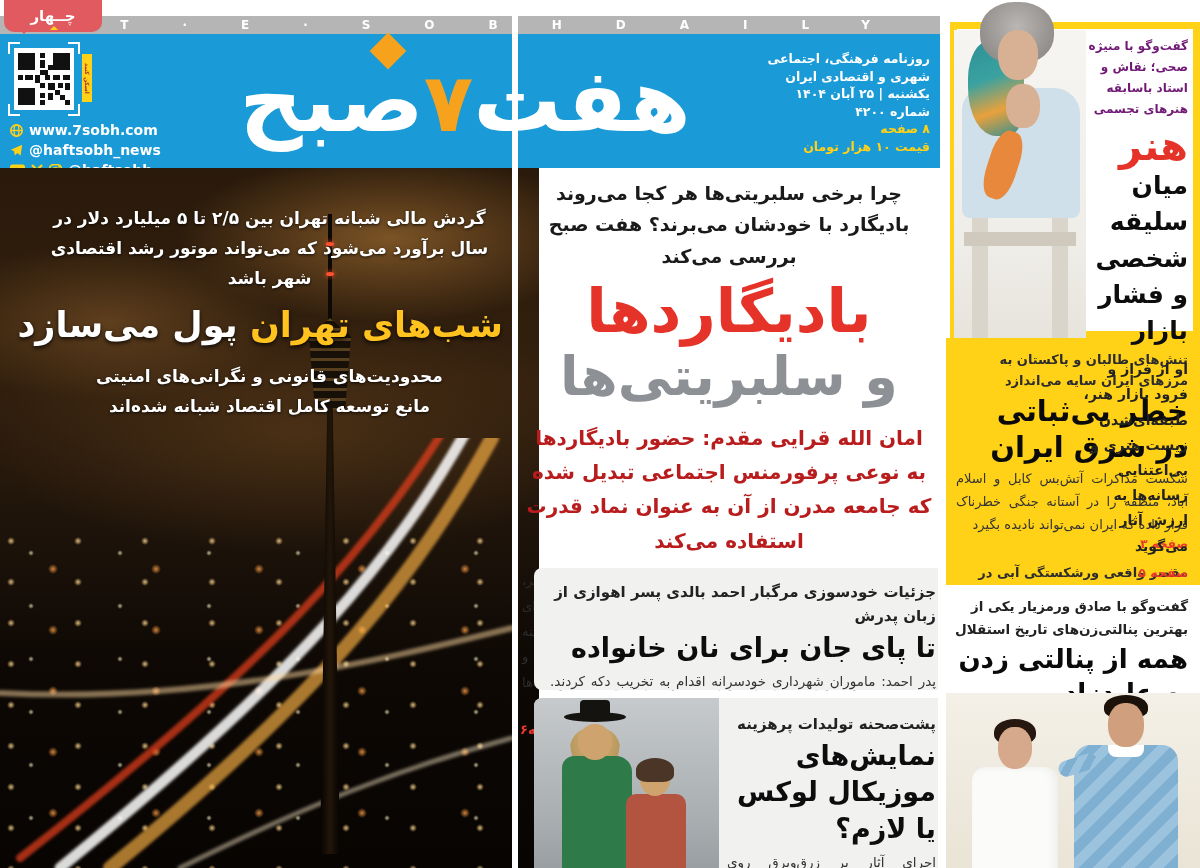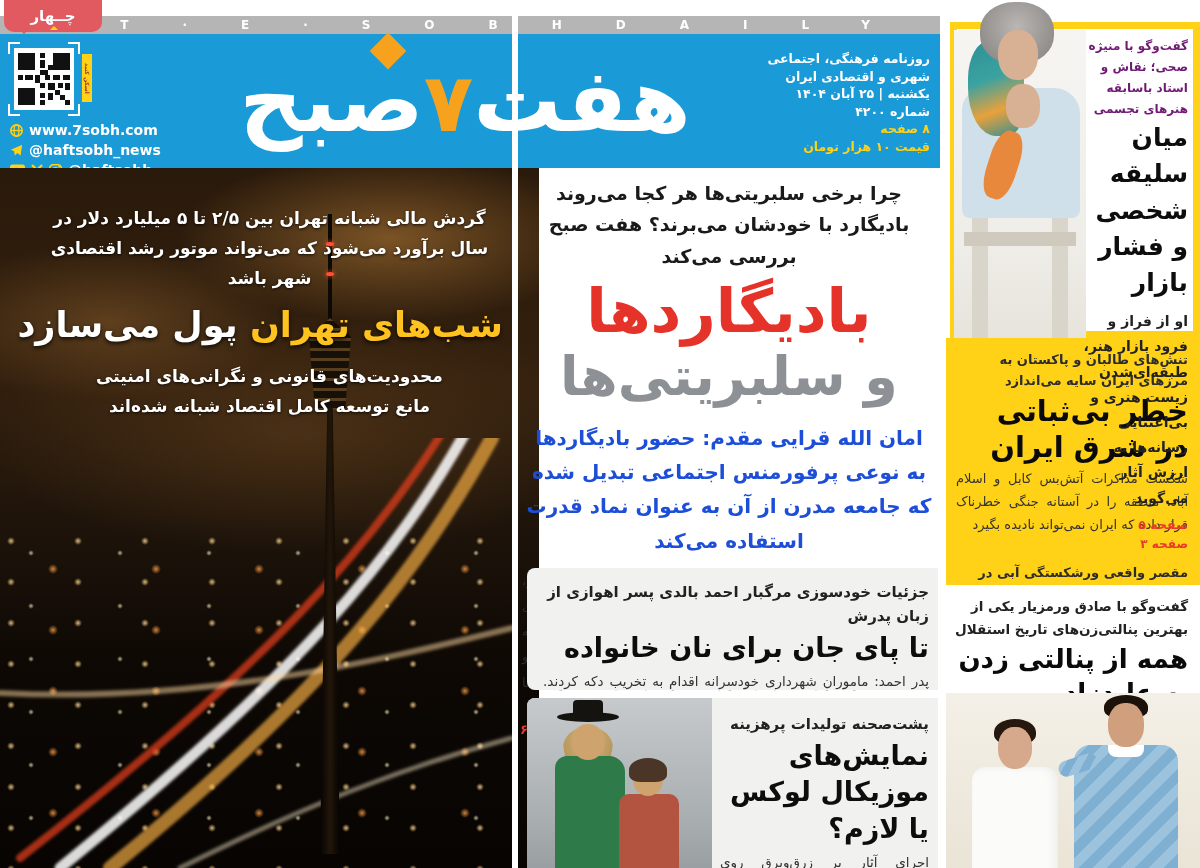--- a/index.html
+++ b/index.html
@@ -116,24 +116,24 @@
     margin:12px auto 0; width:76%; color:#ffffff; font-weight:bold; font-size:17px; line-height:1.8;
     text-shadow:0 1px 3px rgba(0,0,0,.8);
   }
   .lead-page{ width:76%; margin:6px auto 0; text-align:left; color:#ffc93d; font-size:12px; font-weight:bold; text-shadow:0 1px 2px #000; direction:ltr;}
 
   
   .center-col{ position:absolute; left:520px; top:178px; width:418px; height:690px; overflow:hidden; }
   .main-kicker{ text-align:center; font-size:19px; font-weight:bold; color:#1a1a1a; line-height:1.65; padding:0 8px; }
   .main-headline-red{ text-align:center; color:#e5332a; font-size:60px; font-weight:bold; line-height:1.12; margin-top:6px; letter-spacing:-1px; }
   .main-headline-gray{ text-align:center; color:#8d9094; font-size:54px; font-weight:bold; line-height:1.1; margin-top:2px; letter-spacing:-1px; }
-  .main-subhead{ text-align:center; font-size:20px; font-weight:bold; color:#1d4ed8; line-height:1.72; margin-top:14px; padding:0 6px; }
+  .main-subhead{ text-align:center; font-size:20px; font-weight:bold; color:#b91c1c; line-height:1.72; margin-top:14px; padding:0 6px; }
   .main-body{ text-align:justify; font-size:13.2px; color:#2c2c2c; line-height:1.92; margin-top:10px; padding:0 2px; }
   .main-page{ text-align:left; color:#e8392a; font-weight:bold; font-size:13px; margin-top:2px; }
-  .story-card{ position:absolute; left:7px; width:418px; background:#f1f1f0; border-radius:8px; padding:12px 16px; }
+  .story-card{ position:absolute; left:14px; width:418px; background:#f1f1f0; border-radius:8px; padding:12px 16px; }
   .card-kiosk{ top:390px; height:122px; }
   .card-musical{ top:520px; height:200px; padding:0; overflow:hidden; }
   .card-kicker{ font-size:15px; font-weight:bold; color:#222; line-height:1.6; }
   .card-headline{ font-size:27px; font-weight:bold; color:#0d0d0d; line-height:1.35; margin-top:2px; }
   .card-body{ font-size:13.5px; color:#333; line-height:1.8; margin-top:3px; text-align:justify; }
   .card-page{ color:#e8392a; font-weight:bold; font-size:12.5px; margin-top:1px; }
   .musical-flex{ display:flex; height:100%; flex-direction:row; }
   .musical-text{ flex:1; padding:14px 16px 8px 8px; }
   .musical-photo{
     flex:0 0 185px; position:relative; overflow:hidden;
@@ -363,20 +363,21 @@
       <div class="ap-face"></div>
       <div class="ap-hands"></div>
       <div class="ap-chair">
         <div class="rail r1"></div>
         <div class="rail r2"></div>
         <div class="cross"></div>
       </div>
     </div>
     <div class="art-text">
       <div class="art-kicker">گفت‌وگو با منیژه صحی؛ نقاش و استاد باسابقه هنرهای تجسمی</div>
+      <div class="art-headline-red">هنر</div>
       <div class="art-headline">میان سلیقه شخصی و فشار بازار</div>
       <div class="art-body">او از فراز و فرود بازار هنر، طبقه‌ای‌شدن زیست هنری و بی‌اعتنایی رسانه‌ها به ارزش آثار می‌گوید</div>
       <div class="art-page">صفحه ۵</div>
     </div>
 
     <div class="yellow-box">
       <div>
         <div class="ybox-kicker">تنش‌های طالبان و پاکستان به مرزهای ایران سایه می‌اندازد</div>
         <div class="ybox-headline">خطر بی‌ثباتی در شرق ایران</div>
         <div class="ybox-body">شکست مذاکرات آتش‌بس کابل و اسلام آباد، منطقه را در آستانه جنگی خطرناک قرار داده که ایران نمی‌تواند نادیده بگیرد</div>

